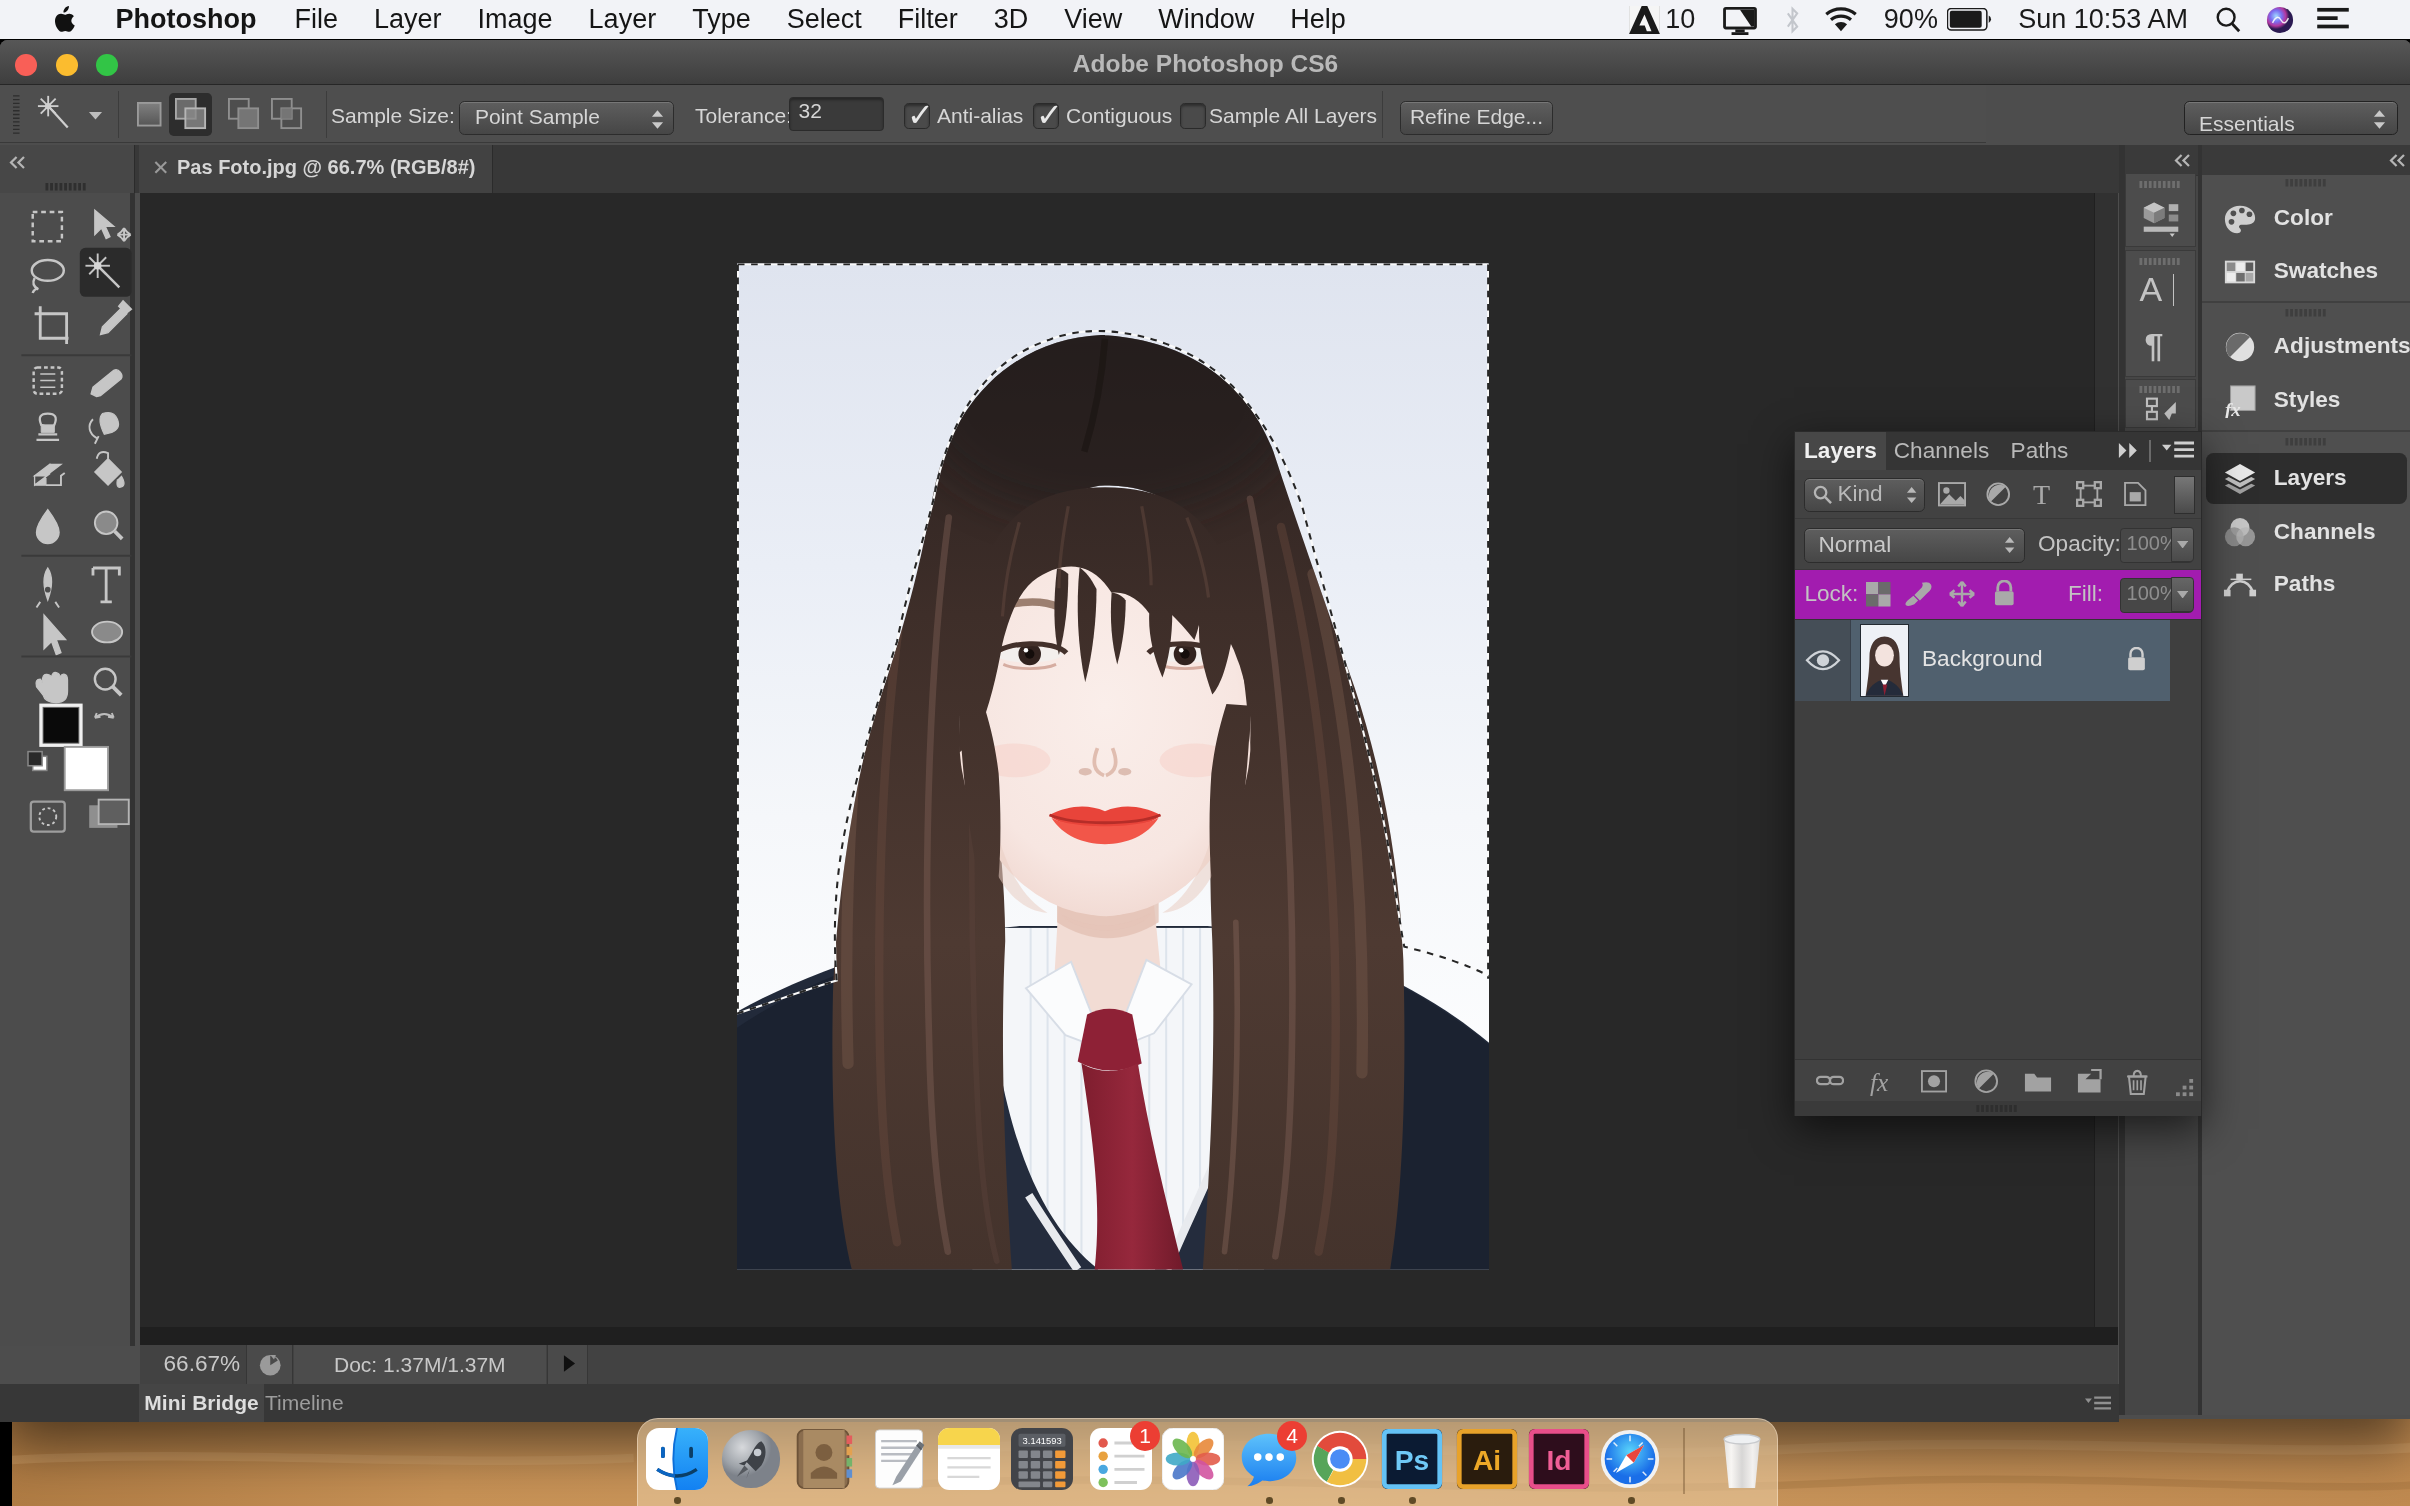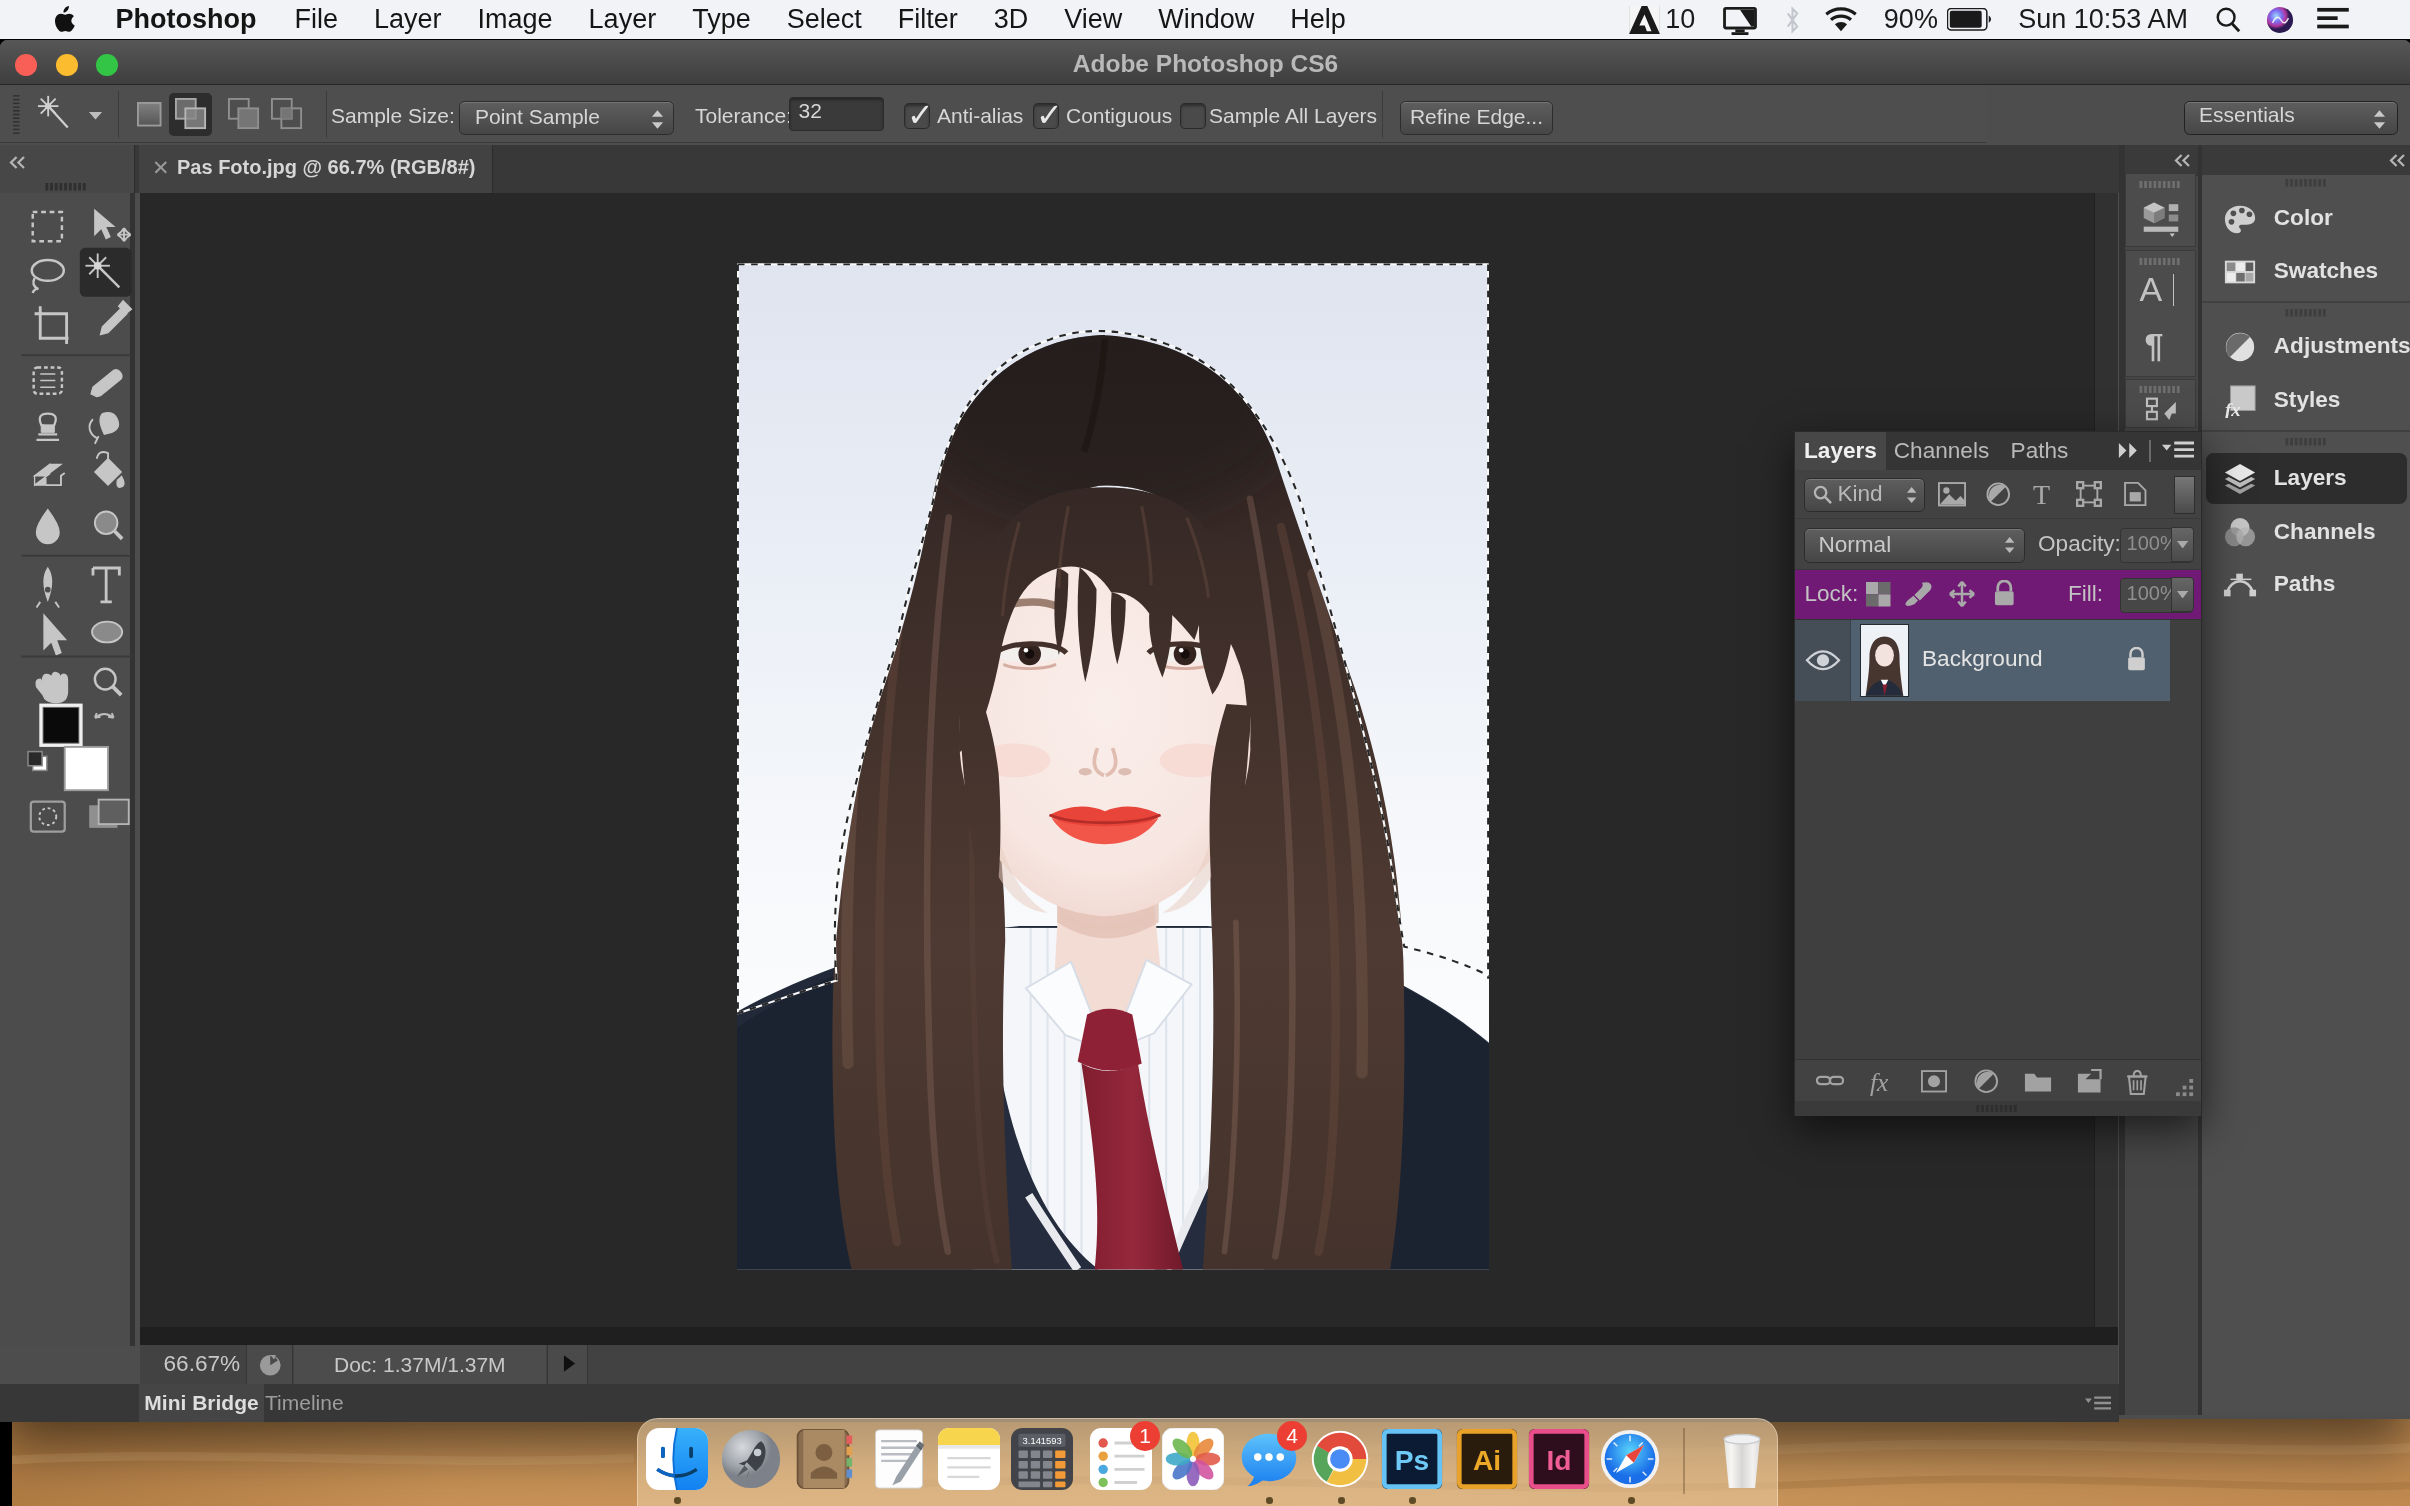--- a/index.html
+++ b/index.html
@@ -235,21 +235,21 @@
       <span style="position:absolute;left:8.5px;top:0.9px;">32</span>
     </div>
     <div class="cb ck" style="left:904px;"></div><span class="lbl" style="left:937px;">Anti-alias</span>
     <div class="cb ck" style="left:1033px;"></div><span class="lbl" style="left:1066px;">Contiguous</span>
     <div class="cb" style="left:1180px;"></div><span class="lbl" style="left:1209px;">Sample All Layers</span>
     <div style="position:absolute;left:1382px;top:5.6px;width:0.9px;height:47px;background:#3c3c3c;"></div>
     <div class="dd" style="left:1400px;top:16px;width:153px;height:34px;text-align:center;">
       <span style="position:relative;top:2.8px;">Refine Edge...</span>
     </div>
     <div class="dd" style="left:2184px;top:16px;width:214px;height:34px;border-color:#222;">
-      <span style="position:absolute;left:14px;top:1px;">Essentials</span>
+      <span style="position:absolute;left:14px;top:10px;">Essentials</span>
       <svg width="13" height="21" viewBox="0 0 14 22" style="position:absolute;right:11.3px;top:6.6px;">
             <path d="M1 8 L7 1 L13 8 Z M1 14 L7 21 L13 14 Z" fill="#c9c9c9"></path>
           </svg>
     </div>
   </path></div>
 
   <div id="tabband" class="abs">
     <div id="toolhead">
       <svg width="17" height="13" viewBox="0 0 18 14" style="position:absolute;left:9.4px;top:11.3px;">
           <path d="M8 1 L2 7 L8 13 M16 1 L10 7 L16 13" stroke="#b5b5b5" stroke-width="2.4" fill="none"></path>
@@ -755,21 +755,21 @@
       <div style="position:absolute;left:325px;top:7.5px;width:73px;height:35px;background:#474747;border:1.9px solid #333;border-radius:3.8px;color:#8f8f8f;">
         <span style="position:absolute;left:5.6px;top:3.8px;font-size:20px;">100%</span>
         <div style="position:absolute;right:-1.9px;top:-1.9px;width:22.6px;height:35px;background:linear-gradient(#666,#4a4a4a);border:0.9px solid #333;border-radius:0 3.8px 3.8px 0;">
             <svg width="11.3" height="7.5" viewBox="0 0 12 8" style="position:absolute;left:4.7px;top:13px;">
               <path d="M0 0 h12 l-6 8 Z" fill="#a9a9a9"></path>
             </svg>
           </div>
       </div>
     </div>
 
-    <div style="position:absolute;left:0;top:138px;width:406px;height:50px;background:#701a75;border-bottom:0.9px solid #333;">
+    <div style="position:absolute;left:0;top:138px;width:406px;height:50px;background:#a21caf;border-bottom:0.9px solid #333;">
       <span style="position:absolute;left:9.4px;top:11.3px;color:#c3c3c3;">Lock:</span>
       <svg width="24.5" height="24.5" viewBox="0 0 26 26" style="position:absolute;left:71px;top:12.2px;">
           <g fill="#a9a9a9">
             <rect width="13" height="13"></rect>
             <rect x="13" y="13" width="13" height="13"></rect>
           </g>
           <g fill="#6b6b6b">
             <rect x="13" width="13" height="13"></rect>
             <rect y="13" width="13" height="13"></rect>
           </g>

